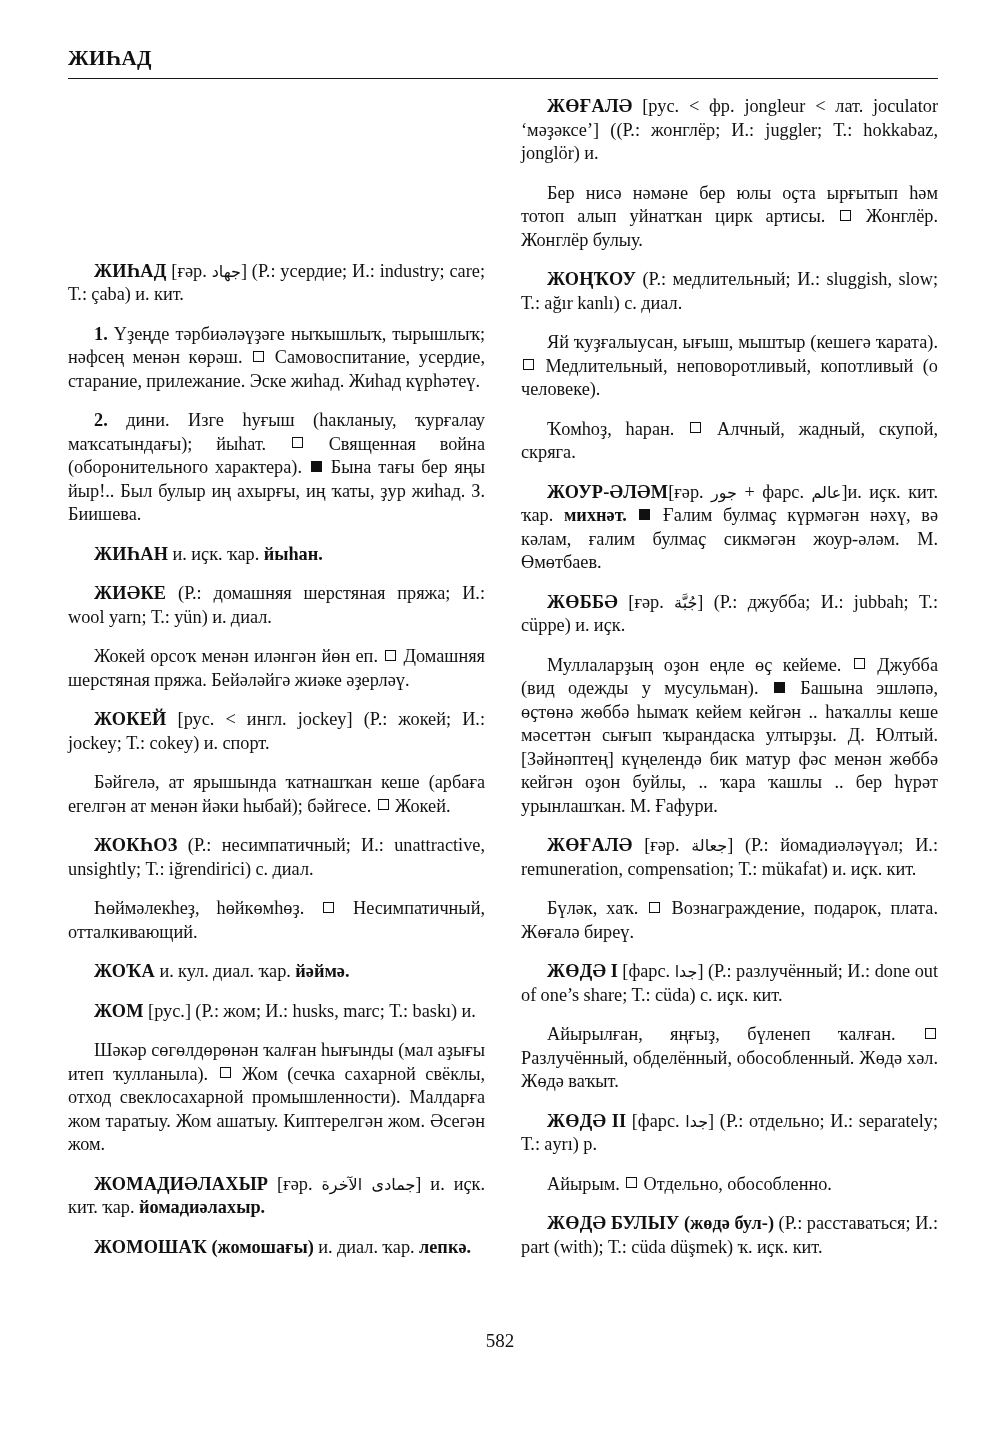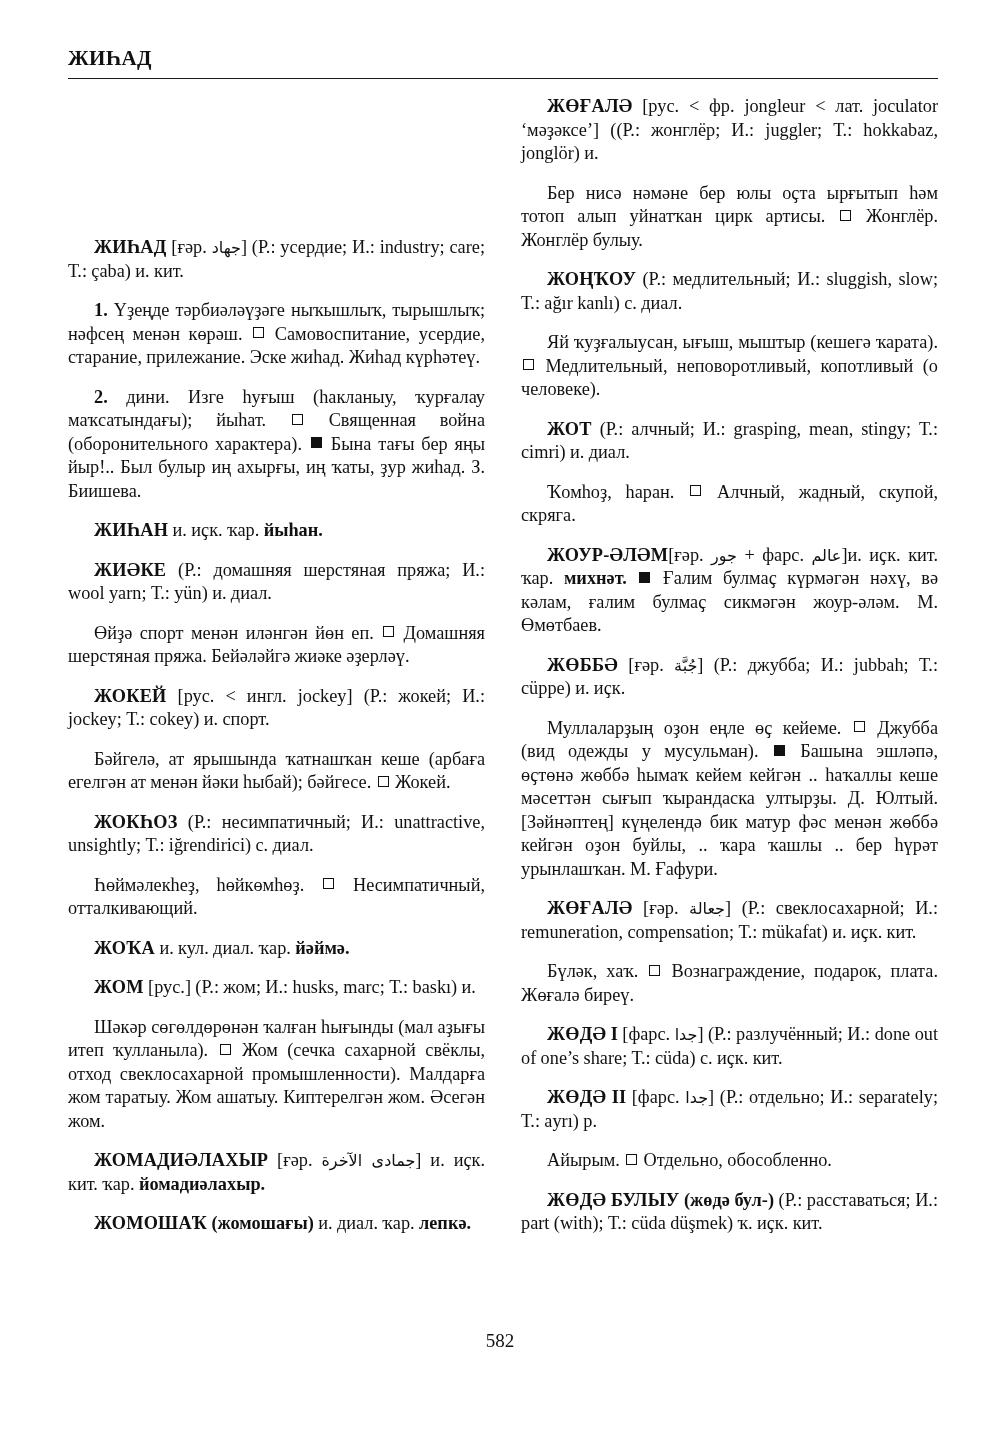--- a/index.html
+++ b/index.html
@@ -134,21 +134,21 @@
       </p>
 
       <p class="entry ind">
         <span class="hw">ЖИӘКЕ</span>
         <span>(Р.: домашняя шерстяная пряжа;</span>
         <span>И.: wool yarn;</span>
         <span>Т.: yün)</span>
         <span class="it">и. диал.</span>
       </p>
       <p class="entry ind">
-        <span>Өйҙə спорт менəн илəнгəн йөн еп.</span>
+        <span>Жокей орсоҡ менəн илəнгəн йөн еп.</span>
         <span class="sq-open"></span>
         <span>Домашняя шерстяная пряжа.</span>
         <span class="it">Бейəлəйгə жиəке əҙерлəү.</span>
       </p>
 
 
       <p class="entry ind">
         <span class="hw">ЖОКЕЙ</span>
         <span>[рус. &lt; ингл.</span>
         <span class="it">jockey]</span>
@@ -249,27 +249,20 @@
       </p>
       <p class="entry ind">
         <span>Яй ҡуҙғалыусан, ығыш, мыштыр</span>
         <span class="it">(кешегə ҡарата).</span>
         <span class="sq-open"></span>
         <span>Медлительный, неповоротливый, копотливый</span>
         <span class="it">(о человеке).</span>
       </p>
 
       <p class="entry ind">
-        <span class="hw">ЖОТ</span>
-        <span>(Р.: алчный;</span>
-        <span>И.: grasping, mean, stingy;</span>
-        <span>Т.: cimri)</span>
-        <span class="it">и. диал.</span>
-      </p>
-      <p class="entry ind">
         <span>Ҡомһоҙ, һаран.</span>
         <span class="sq-open"></span>
         <span>Алчный, жадный, скупой, скряга.</span>
       </p>
 
       <p class="entry ind">
         <span class="hw">ЖОУР-ӘЛӘМ</span><span>[<span>ғəр.</span>
         <span class="ar">جور</span>
         <span>+ фарс.</span>
         <span class="ar">عالم</span>]</span><span class="it">и. иҫк. кит. ҡар.</span>
@@ -297,21 +290,21 @@
         <span class="it">Башына эшлəпə, өҫтөнə жөббə һымаҡ кейем кейгəн .. һаҡаллы кеше мəсеттəн сығып ҡырандаска ултырҙы.</span>
         <span>Д. Юлтый.</span>
         <span class="it">[Зəйнəптең] күңелендə бик матур фəс менəн жөббə кейгəн оҙон буйлы, .. ҡара ҡашлы .. бер һүрəт урынлашҡан.</span>
         <span>М. Ғафури.</span>
       </p>
 
       <p class="entry ind">
         <span class="hw">ЖӨҒАЛӘ</span>
         <span>[<span>ғəр.</span>
         <span class="ar">جعالة</span>]</span>
-        <span>(Р.: свеклосахарной;</span>
+        <span>(Р.: йомадиəлəүүəл;</span>
         <span>И.: remuneration, compensation;</span>
         <span>Т.: mükafat)</span>
         <span class="it">и. иҫк. кит.</span>
       </p>
       <p class="entry ind">
         <span>Бүлəк, хаҡ.</span>
         <span class="sq-open"></span>
         <span>Вознаграждение, подарок, плата.</span>
         <span class="it">Жөғалə бирeү.</span>
       </p>
@@ -319,20 +312,26 @@
       <p class="entry ind">
         <span class="hw">ЖӨДӘ</span>
         <span class="b rn">I</span>
         <span>[<span>фарс.</span>
         <span class="ar">جدا</span>]</span>
         <span>(Р.: разлучённый;</span>
         <span>И.: done out of one’s share;</span>
         <span>Т.: cüda)</span>
         <span class="it">с. иҫк. кит.</span>
       </p>
+      <p class="entry ind">
+        <span>Айырылған, яңғыҙ, бүленеп ҡалған.</span>
+        <span class="sq-open"></span>
+        <span>Разлучённый, обделённый, обособленный.</span>
+        <span class="it">Жөдə хəл. Жөдə ваҡыт.</span>
+      </p>
 
       <p class="entry ind">
         <span class="hw">ЖӨДӘ</span>
         <span class="b rn">II</span>
         <span>[<span>фарс.</span>
         <span class="ar">جدا</span>]</span>
         <span>(Р.: отдельно;</span>
         <span>И.: separately;</span>
         <span>Т.: ayrı)</span>
         <span class="it">р.</span>

